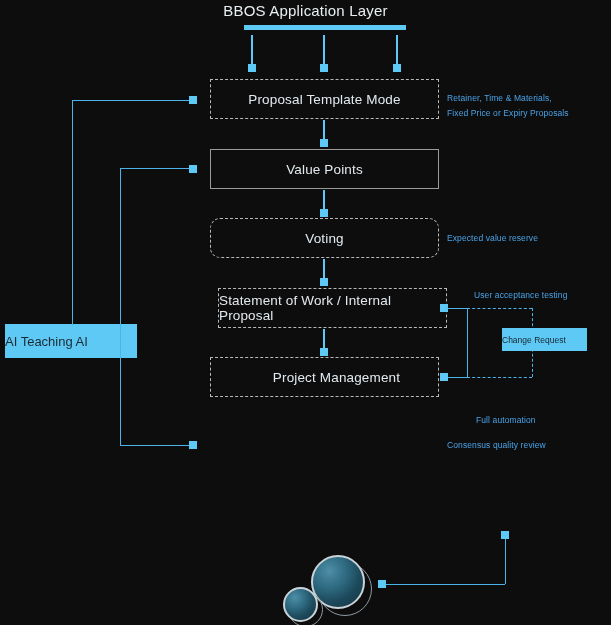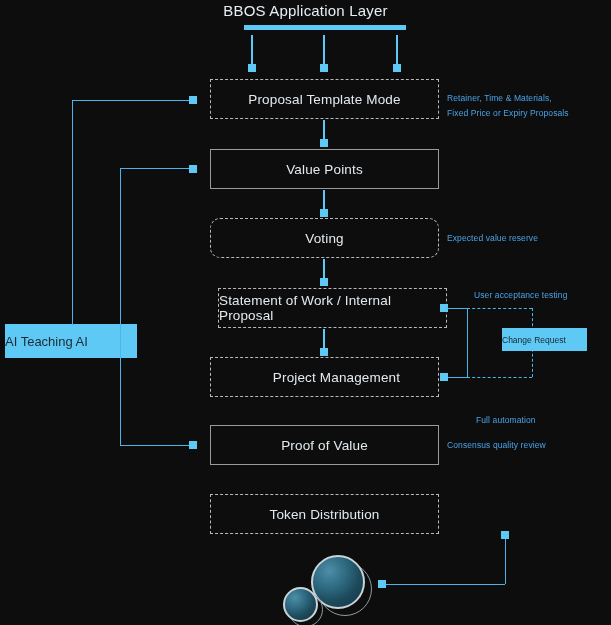--- a/index.html
+++ b/index.html
@@ -134,26 +134,20 @@
     </div>
   <div class="pbox dashed" style="top:218px;border-radius:10px;">
       <span>Voting</span>
     </div>
   <div class="pbox dashed" style="top:288px;margin-left:8px;">
       <span>Statement of Work / Internal Proposal</span>
     </div>
   <div class="pbox dashed" style="top:357px;padding-left:24px;">
       <span>Project Management</span>
     </div>
-  <div class="pbox solid" style="top:425px;">
-      <span>Proof of Value</span>
-    </div>
-  <div class="pbox dashed" style="top:494px;">
-      <span>Token Distribution</span>
-    </div>
 
   <div class="vline2" style="left:323px; top:120px; height:22px;"></div>
   <div class="node" style="left:320px; top:139px;"></div>
 
   <div class="vline2" style="left:323px; top:190px; height:22px;"></div>
   <div class="node" style="left:320px; top:209px;"></div>
 
   <div class="vline2" style="left:323px; top:259px; height:22px;"></div>
   <div class="node" style="left:320px; top:278px;"></div>
 

